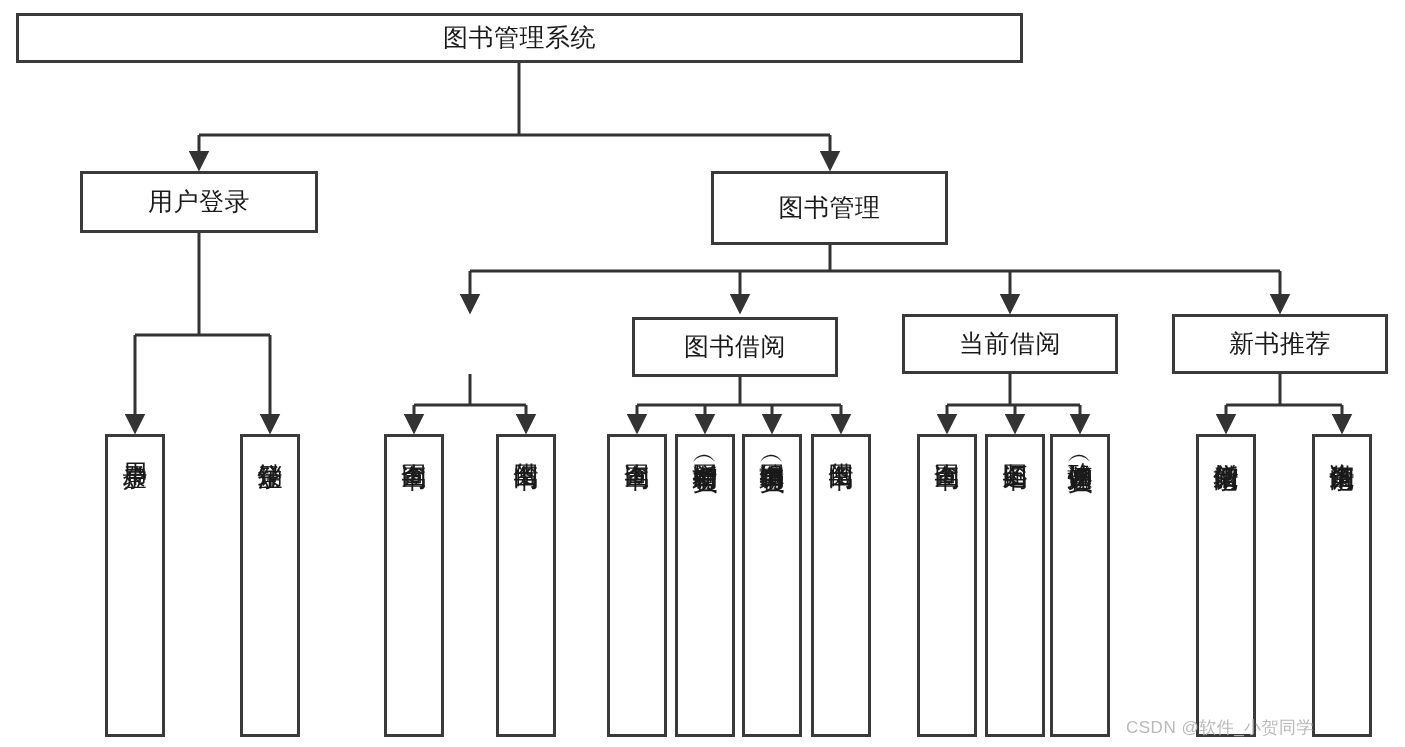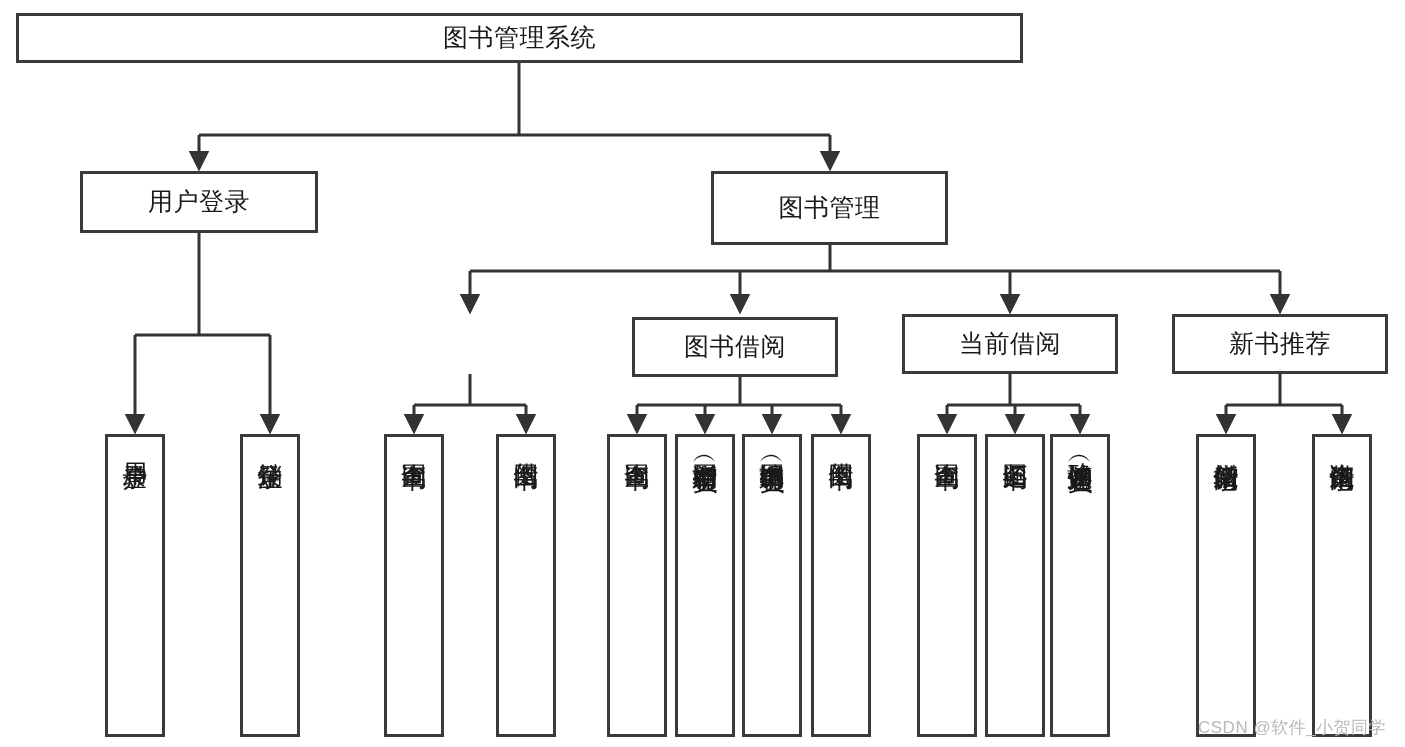--- a/index.html
+++ b/index.html
@@ -58,21 +58,21 @@
   .node.vert .label {
     writing-mode: vertical-rl;
     text-orientation: upright;
     font-size: 25px;
     line-height: 1.08;
     letter-spacing: 1px;
     white-space: nowrap;
   }
   .watermark {
     position: absolute;
-    left: 1198px;
+    left: 1126px;
     top: 716px;
     font-size: 17px;
     color: #b9b9b9;
     letter-spacing: 0.5px;
     white-space: nowrap;
     user-select: none;
   }
 </style>
 </head>
 <body>

